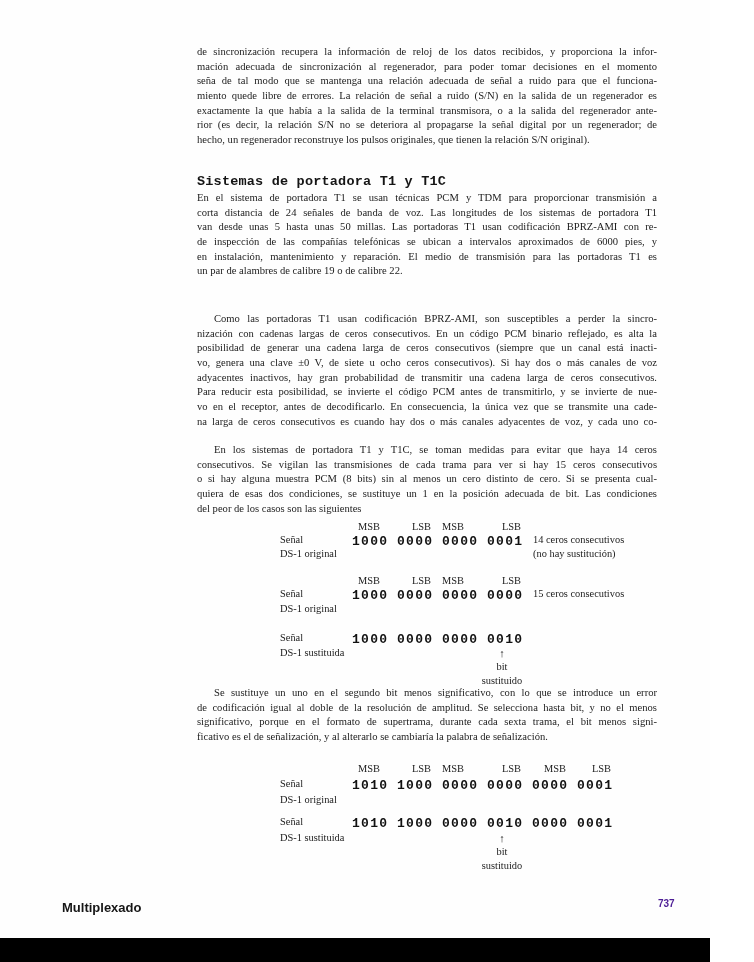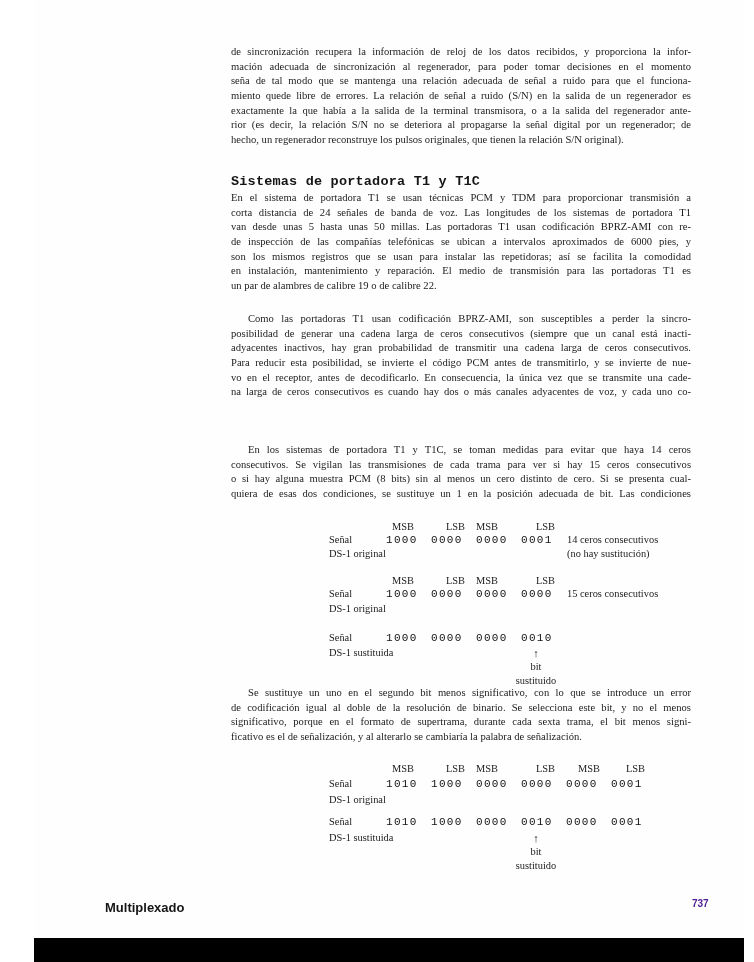--- a/index.html
+++ b/index.html
@@ -1,37 +1,37 @@
 <!DOCTYPE html>
 <html><head>
 <meta charset="utf-8">
 <style>
   html,body{margin:0;padding:0;background:#ffffff;}
   .page{position:relative;width:710px;height:962px;background:#fefefe;overflow:hidden;
-        font-family:"Liberation Serif",serif;color:#1b1b1b;margin-left:34px;}
+        font-family:"Liberation Serif",serif;color:#1b1b1b;}
   .textblock{position:absolute;left:197px;width:460px;font-size:10.6px;line-height:14.65px;}
   .line{text-align:justify;text-align-last:justify;white-space:normal;}
   .line.last{text-align-last:left;}
   .indent-first .line:first-child{text-indent:17px;}
   .heading{position:absolute;left:197px;margin:0;font-family:Liberation Mono, monospace;
            font-weight:bold;font-size:13.5px;letter-spacing:.2px;color:#151515;}
   
   .figure{position:absolute;left:197px;width:460px;font-size:10.4px;color:#1b1b1b;}
   .fig-row{position:absolute;left:0;width:460px;height:14px;}
-  .fig-label{position:absolute;left:98px;white-space:nowrap;}
+  .fig-label{position:absolute;left:83px;white-space:nowrap;}
   .fig-g{position:absolute;width:36px;font-family:"Liberation Mono",monospace;
-         font-weight:normal;font-size:11px;letter-spacing:1.3px;color:#111;}
+         font-weight:bold;font-size:13px;letter-spacing:1.3px;color:#111;}
   .c0{left:155px}.c1{left:200px}.c2{left:245px}.c3{left:290px}.c4{left:335px}.c5{left:380px}
   .fig-h{position:absolute;width:34px;}
   .fig-h.ac{text-align:center}.fig-h.ar{text-align:right}.fig-h.al{text-align:left}
   .fig-note{position:absolute;left:336px;white-space:nowrap;}
   .fig-arrow{position:absolute;left:305px;transform:translateX(-50%);font-size:11px;}
   .fig-cap{position:absolute;left:305px;transform:translateX(-50%);white-space:nowrap;}
   
-  .footer-left{position:absolute;left:71px;top:900px;font-family:"Liberation Sans",sans-serif;
+  .footer-left{position:absolute;left:62px;top:900px;font-family:"Liberation Sans",sans-serif;
                font-weight:bold;font-size:13px;color:#161616;}
   .footer-right{position:absolute;left:658px;top:898px;font-family:"Liberation Sans",sans-serif;
                 font-weight:bold;font-size:10px;color:#4c1d95;}
   .bottom-bar{position:absolute;left:0;top:938px;width:754px;height:24px;background:#000000;}
 </style>
 </head>
 <body>
 
 <div class="page">
 
@@ -45,39 +45,41 @@
       <div class="line last">hecho, un regenerador reconstruye los pulsos originales, que tienen la relación S/N original).</div>
     </div>
 
   <h2 class="heading" style="top:174px">Sistemas de portadora T1 y T1C</h2>
 
   <div class="textblock" style="top:191px">
       <div class="line">En el sistema de portadora T1 se usan técnicas PCM y TDM para proporcionar transmisión a</div>
       <div class="line">corta distancia de 24 señales de banda de voz. Las longitudes de los sistemas de portadora T1</div>
       <div class="line">van desde unas 5 hasta unas 50 millas. Las portadoras T1 usan codificación BPRZ-AMI con re-</div>
       <div class="line">de inspección de las compañías telefónicas se ubican a intervalos aproximados de 6000 pies, y</div>
-      <div class="line">son los mismos registros que se usan para instalar las repetidoras; así se facilita la comodidad</div>
       <div class="line">en instalación, mantenimiento y reparación. El medio de transmisión para las portadoras T1 es</div>
       <div class="line last">un par de alambres de calibre 19 o de calibre 22.</div>
     </div>
 
   <div class="textblock indent-first" style="top:312px">
       <div class="line">Como las portadoras T1 usan codificación BPRZ-AMI, son susceptibles a perder la sincro-</div>
+      <div class="line">nización con cadenas largas de ceros consecutivos. En un código PCM binario reflejado, es alta la</div>
       <div class="line">posibilidad de generar una cadena larga de ceros consecutivos (siempre que un canal está inacti-</div>
+      <div class="line">vo, genera una clave ±0 V, de siete u ocho ceros consecutivos). Si hay dos o más canales de voz</div>
       <div class="line">adyacentes inactivos, hay gran probabilidad de transmitir una cadena larga de ceros consecutivos.</div>
       <div class="line">Para reducir esta posibilidad, se invierte el código PCM antes de transmitirlo, y se invierte de nue-</div>
       <div class="line">vo en el receptor, antes de decodificarlo. En consecuencia, la única vez que se transmite una cade-</div>
       <div class="line">na larga de ceros consecutivos es cuando hay dos o más canales adyacentes de voz, y cada uno co-</div>
     </div>
 
   <div class="textblock indent-first" style="top:443px">
       <div class="line">En los sistemas de portadora T1 y T1C, se toman medidas para evitar que haya 14 ceros</div>
       <div class="line">consecutivos. Se vigilan las transmisiones de cada trama para ver si hay 15 ceros consecutivos</div>
       <div class="line">o si hay alguna muestra PCM (8 bits) sin al menos un cero distinto de cero. Si se presenta cual-</div>
       <div class="line">quiera de esas dos condiciones, se sustituye un 1 en la posición adecuada de bit. Las condiciones</div>
+      <div class="line last">del peor de los casos son las siguientes</div>
     </div>
 
   <div class="figure" style="top:515px;height:176px">
     <div class="fig-row" style="top:6px">
       <span class="fig-h ac c0">MSB</span>
       <span class="fig-h ar c1">LSB</span>
       <span class="fig-h al c2">MSB</span>
       <span class="fig-h ar c3">LSB</span>
     </div>
     <div class="fig-row" style="top:19px">
@@ -121,21 +123,21 @@
     <div class="fig-row" style="top:132px">
       <span class="fig-label">DS-1 sustituida</span>
       <span class="fig-arrow">↑</span>
     </div>
     <div class="fig-cap" style="top:146px">bit</div>
     <div class="fig-cap" style="top:160px">sustituido</div>
   </div>
 
   <div class="textblock indent-first" style="top:686px">
       <div class="line">Se sustituye un uno en el segundo bit menos significativo, con lo que se introduce un error</div>
-      <div class="line">de codificación igual al doble de la resolución de binario. Se selecciona este bit, y no el menos</div>
+      <div class="line">de codificación igual al doble de la resolución de amplitud. Se selecciona hasta bit, y no el menos</div>
       <div class="line">significativo, porque en el formato de supertrama, durante cada sexta trama, el bit menos signi-</div>
       <div class="line last">ficativo es el de señalización, y al alterarlo se cambiaría la palabra de señalización.</div>
     </div>
 
   <div class="figure" style="top:757px;height:118px">
     <div class="fig-row" style="top:6px">
       <span class="fig-h ac c0">MSB</span>
       <span class="fig-h ar c1">LSB</span>
       <span class="fig-h al c2">MSB</span>
       <span class="fig-h ar c3">LSB</span>

